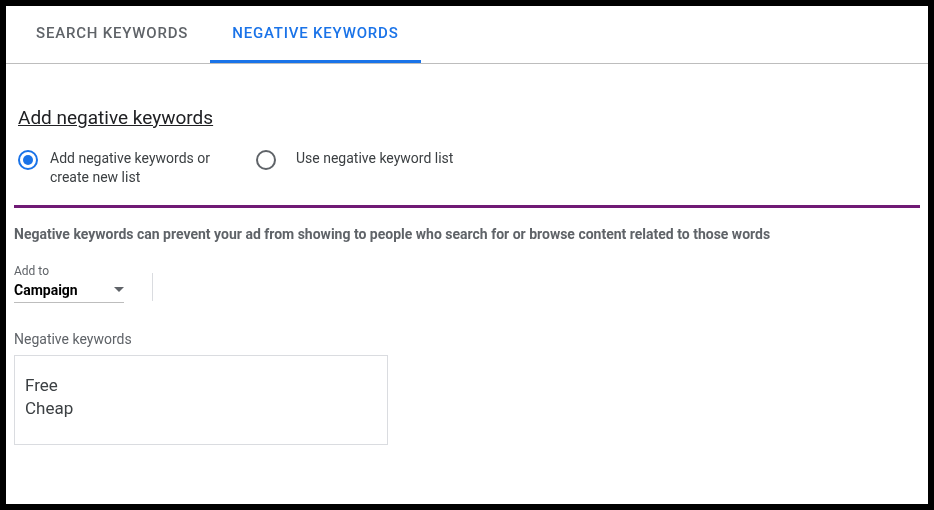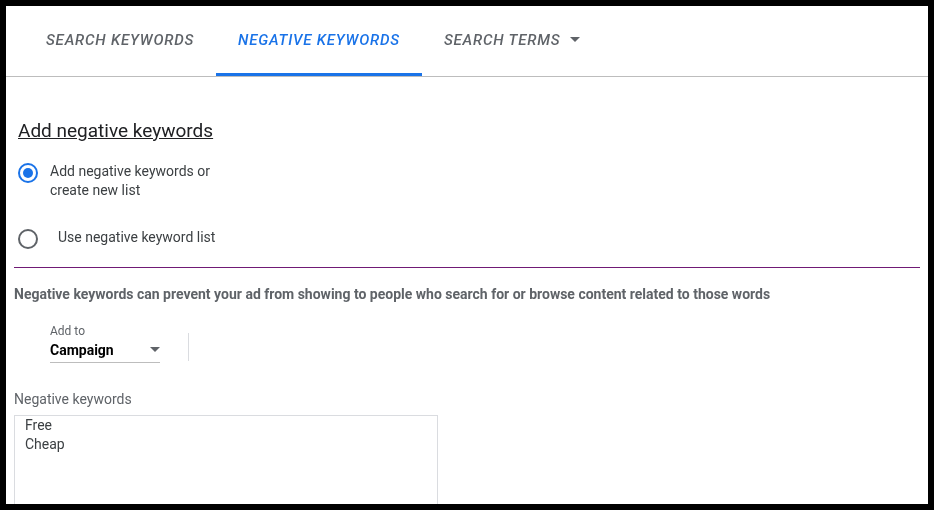--- a/index.html
+++ b/index.html
@@ -8,23 +8,22 @@
     font-family: Roboto, Arial, sans-serif;
     background: #fff;
     width: 934px;
     height: 510px;
     border: 6px solid #000;
   }
   .tabs {
     display: flex;
     align-items: center;
     border-bottom: 1px solid #bdbdbd;
-    padding: 0 18px;
-    height: 71px;
-    font-style: italic;
+    padding: 0 8px;
+    height: 58px;
   }
   .tab {
     font-size: 15px;
     letter-spacing: 0.8px;
     font-weight: 500;
     color: #5f6368;
     padding: 0 22px;
     height: 100%;
     display: flex;
     align-items: center;
@@ -51,22 +50,21 @@
     color: #202124;
     margin: 32px 4px 20px 4px;
     font-weight: 400;
     text-decoration: underline;
   }
   .radio-row {
     display: flex;
     align-items: flex-start;
     gap: 28px;
     padding: 0 4px 18px 4px;
-    border-bottom: 1px solid #701a75;
-    flex-direction: column;
+    border-bottom: 3px solid #701a75;
   }
   .radio-option {
     display: flex;
     align-items: flex-start;
     gap: 12px;
     cursor: pointer;
     width: 210px;
   }
   .radio-option.wide { width: auto; gap: 20px; }
   .radio-circle {
@@ -96,21 +94,20 @@
   .help-text {
     font-size: 14px;
     color: #5f6368;
     margin: 18px 0 22px 0;
     font-weight: bold;
   }
   .addto-row {
     display: flex;
     align-items: flex-end;
     gap: 28px;
-    margin-left: 36px;
   }
   .addto-block {
     display: flex;
     flex-direction: column;
     border-bottom: 1px solid #bdbdbd;
     padding-bottom: 4px;
     width: 110px;
   }
   .field-label-small {
     font-size: 12px;
@@ -146,45 +143,41 @@
   }
   .neg-kw-section {
     margin-top: 28px;
   }
   .neg-kw-label {
     font-size: 14px;
     color: #5f6368;
     margin-bottom: 8px;
   }
   .neg-kw-textarea {
-    width: 424px;
+    width: 374px;
     height: 90px;
     border: 1px solid #dadce0;
-    padding: 0 10px;
+    padding: 18px 10px;
     font-family: Roboto, Arial, sans-serif;
-    font-size: 14px;
+    font-size: 17px;
     color: #3c4043;
     resize: none;
     outline: none;
     line-height: 1.35;
   }
 </style>
 </head>
 <body>
 
 <div class="tabs">
   <div class="tab">
     <span>SEARCH KEYWORDS</span>
   </div>
   <div class="tab active">
     <span>NEGATIVE KEYWORDS</span>
-  </div>
-  <div class="tab">
-    <span>SEARCH TERMS</span>
-    <span class="dropdown-arrow"></span>
   </div>
 </div>
 
 <div class="content">
 
   <div class="page-title">Add negative keywords</div>
 
   <div class="radio-row">
     <div class="radio-option">
       <div class="radio-circle checked"></div>

